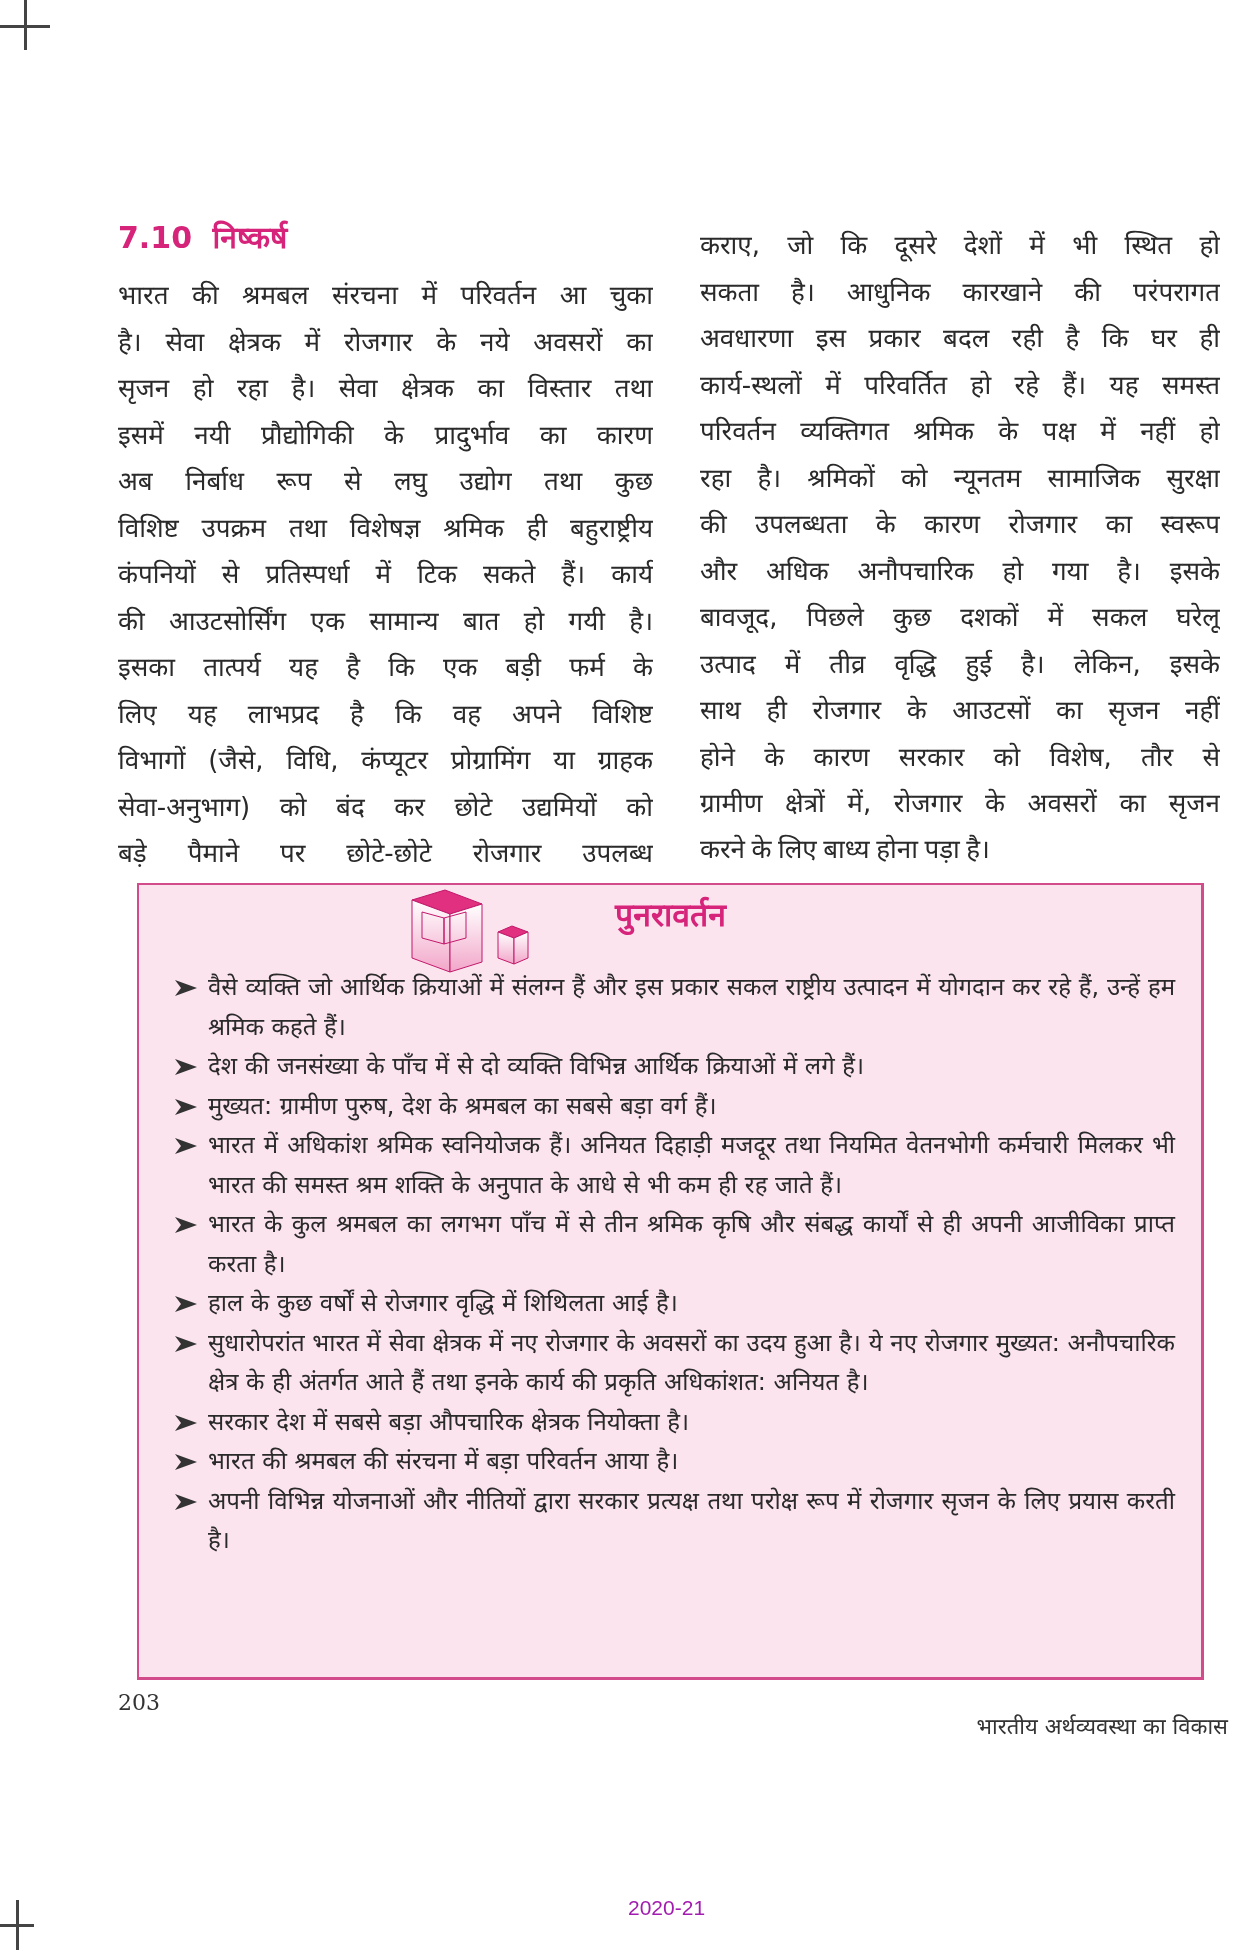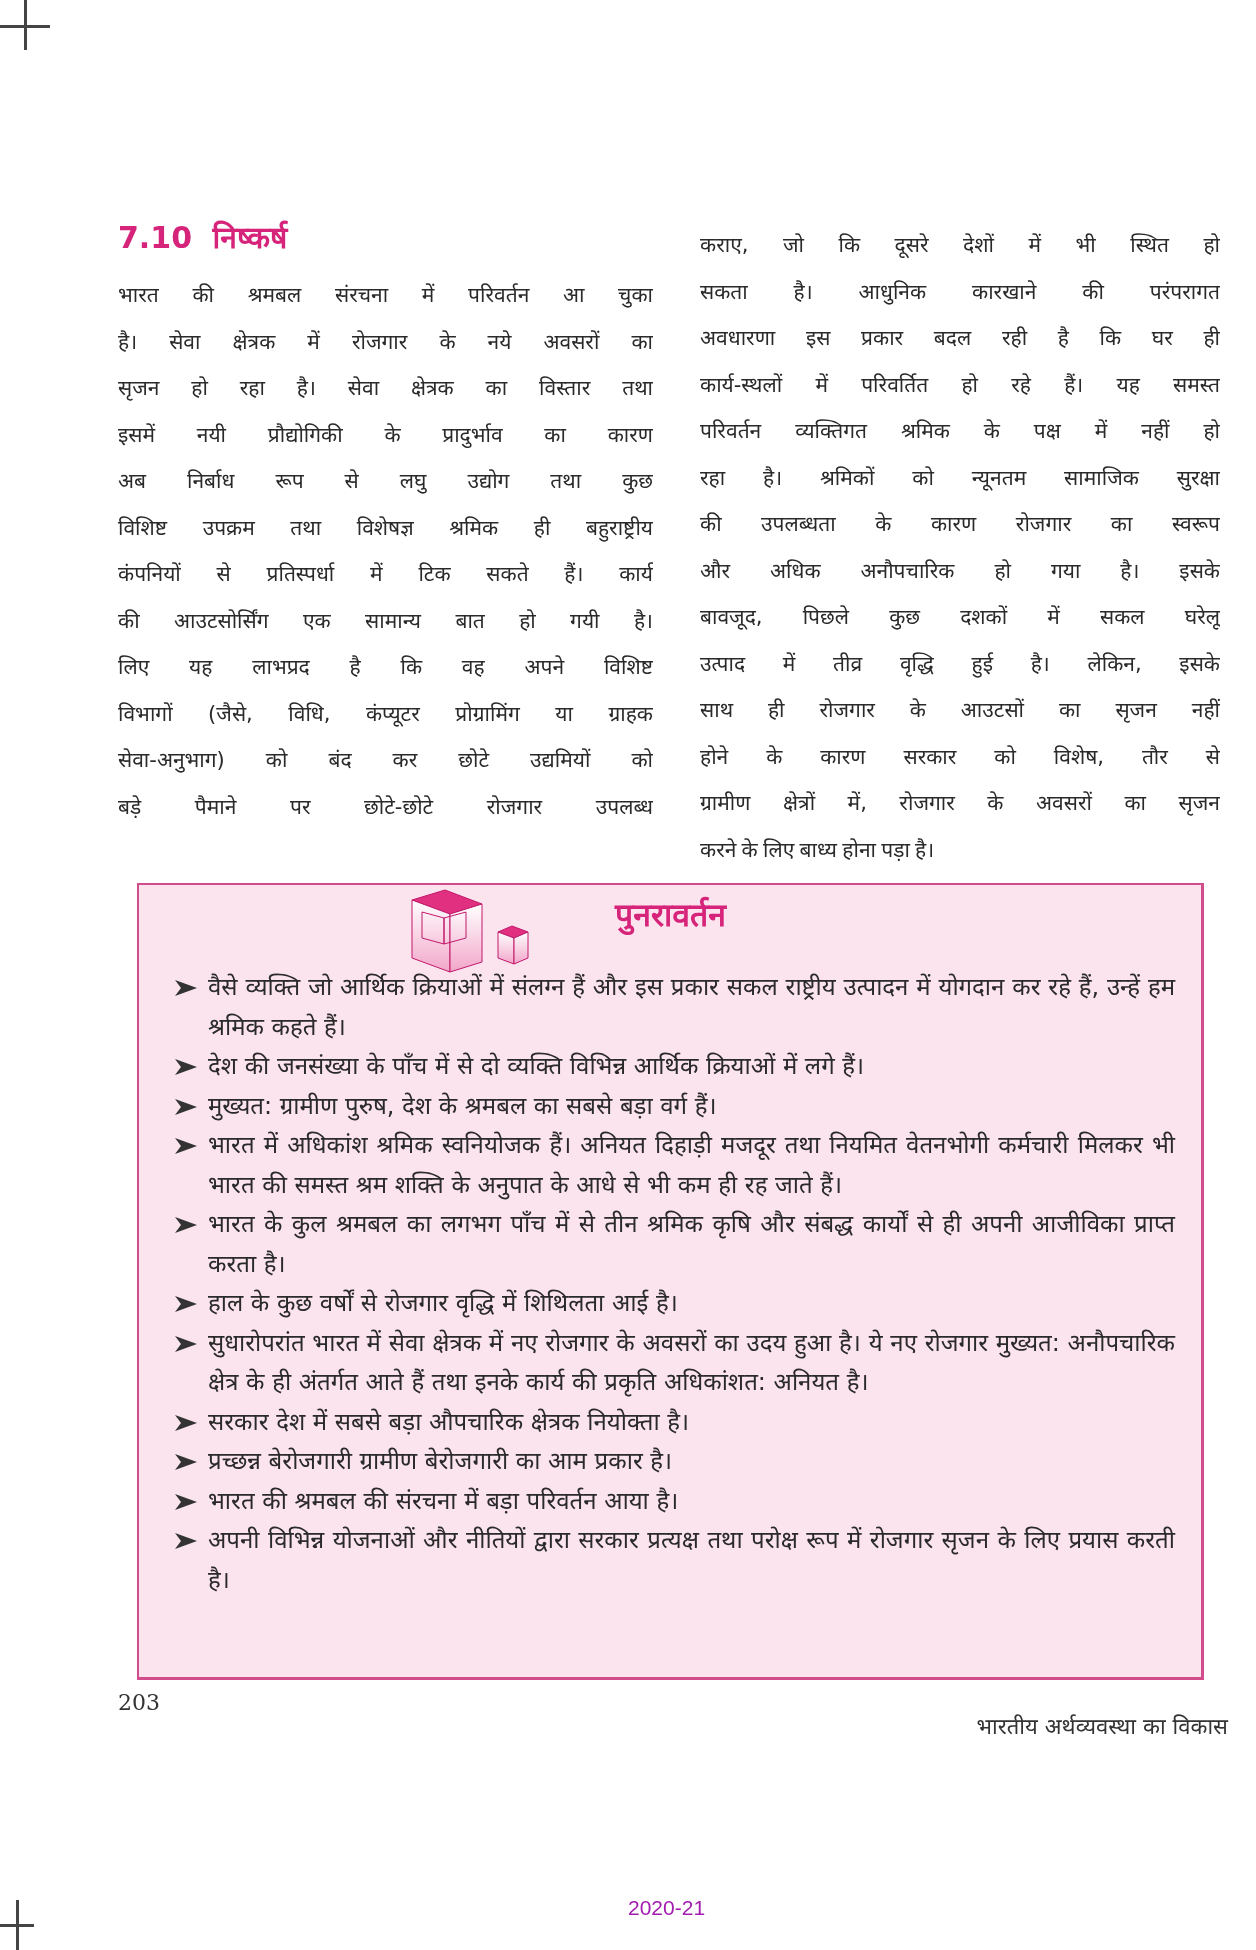--- a/index.html
+++ b/index.html
@@ -4,21 +4,21 @@
 <style>
   html, body { margin: 0; padding: 0; }
   body {
     width: 1256px; height: 1950px; position: relative; overflow: hidden;
     background: #ffffff; color: #2a2a2a;
     font-family: "DejaVu Sans", sans-serif;
   }
   .crop { position: absolute; background: #444; }
   .page { position: absolute; left: 0; top: 0; width: 1256px; height: 1950px; padding-left: 8px; }
 
-  .col { position: absolute; top: 222px; font-size: 21px; line-height: 46.5px; text-align: justify; }
+  .col { position: absolute; top: 222px; font-size: 26px; line-height: 46.5px; text-align: justify; }
   .col-left { left: 118px; width: 535px; }
   .col-right { left: 700px; width: 520px; top: 222px; }
   .col .line { display: block; white-space: nowrap; text-align-last: justify; text-align: justify; overflow: hidden; }
   .col .line.last { text-align-last: left; font-family: Liberation Serif, serif; }
 
   .section-heading {
     position: absolute; left: 118px; top: 218px; color: #d6247a;
     font-size: 30px; font-weight: bold; line-height: 40px;
   }
 
@@ -62,20 +62,21 @@
 
   <div class="col col-left" style="top:272px;">
     <span class="line">भारत की श्रमबल संरचना में परिवर्तन आ चुका</span>
     <span class="line">है। सेवा क्षेत्रक में रोजगार के नये अवसरों का</span>
     <span class="line">सृजन हो रहा है। सेवा क्षेत्रक का विस्तार तथा</span>
     <span class="line">इसमें नयी प्रौद्योगिकी के प्रादुर्भाव का कारण</span>
     <span class="line">अब निर्बाध रूप से लघु उद्योग तथा कुछ</span>
     <span class="line">विशिष्ट उपक्रम तथा विशेषज्ञ श्रमिक ही बहुराष्ट्रीय</span>
     <span class="line">कंपनियों से प्रतिस्पर्धा में टिक सकते हैं। कार्य</span>
     <span class="line">की आउटसोर्सिंग एक सामान्य बात हो गयी है।</span>
+    <span class="line">इसका तात्पर्य यह है कि एक बड़ी फर्म के</span>
     <span class="line">लिए यह लाभप्रद है कि वह अपने विशिष्ट</span>
     <span class="line">विभागों (जैसे, विधि, कंप्यूटर प्रोग्रामिंग या ग्राहक</span>
     <span class="line">सेवा-अनुभाग) को बंद कर छोटे उद्यमियों को</span>
     <span class="line">बड़े पैमाने पर छोटे-छोटे रोजगार उपलब्ध</span>
   </div>
 
   <div class="col col-right">
     <span class="line">कराए, जो कि दूसरे देशों में भी स्थित हो</span>
     <span class="line">सकता है। आधुनिक कारखाने की परंपरागत</span>
     <span class="line">अवधारणा इस प्रकार बदल रही है कि घर ही</span>
@@ -161,26 +162,20 @@
     <div class="summary-item">
       <svg class="arrow" viewBox="0 0 22 16">
           <polygon points="0,0 22,8 0,16 6,8" fill="#333"></polygon>
         </svg>
       <span class="txt">सरकार देश में सबसे बड़ा औपचारिक क्षेत्रक नियोक्ता है।</span>
     </div>
     <div class="summary-item">
       <svg class="arrow" viewBox="0 0 22 16">
           <polygon points="0,0 22,8 0,16 6,8" fill="#333"></polygon>
         </svg>
-      <span class="txt">प्रच्छन्न बेरोजगारी ग्रामीण बेरोजगारी का आम प्रकार है।</span>
-    </div>
-    <div class="summary-item">
-      <svg class="arrow" viewBox="0 0 22 16">
-          <polygon points="0,0 22,8 0,16 6,8" fill="#333"></polygon>
-        </svg>
       <span class="txt">भारत की श्रमबल की संरचना में बड़ा परिवर्तन आया है।</span>
     </div>
     <div class="summary-item">
       <svg class="arrow" viewBox="0 0 22 16">
           <polygon points="0,0 22,8 0,16 6,8" fill="#333"></polygon>
         </svg>
       <span class="txt">अपनी विभिन्न योजनाओं और नीतियों द्वारा सरकार प्रत्यक्ष तथा परोक्ष रूप में रोजगार सृजन के लिए प्रयास करती है।</span>
     </div>
   </div>
 

